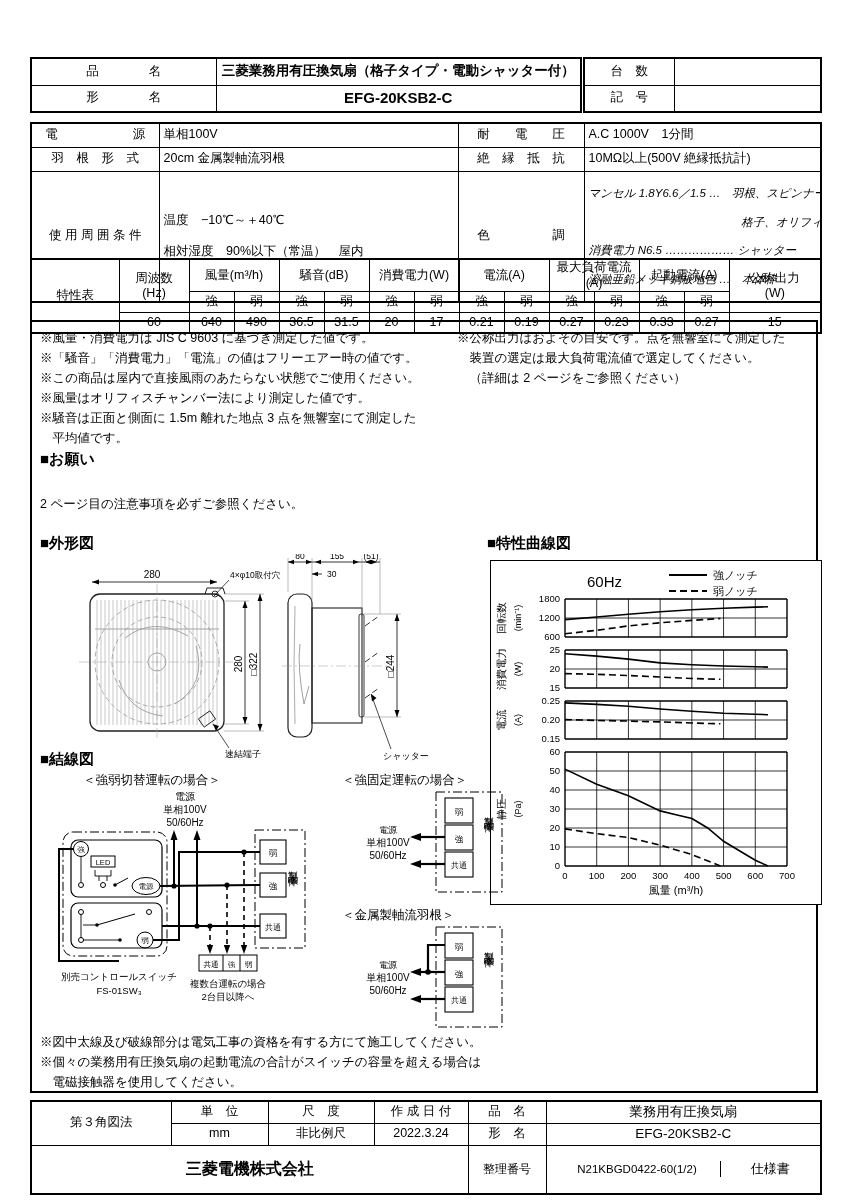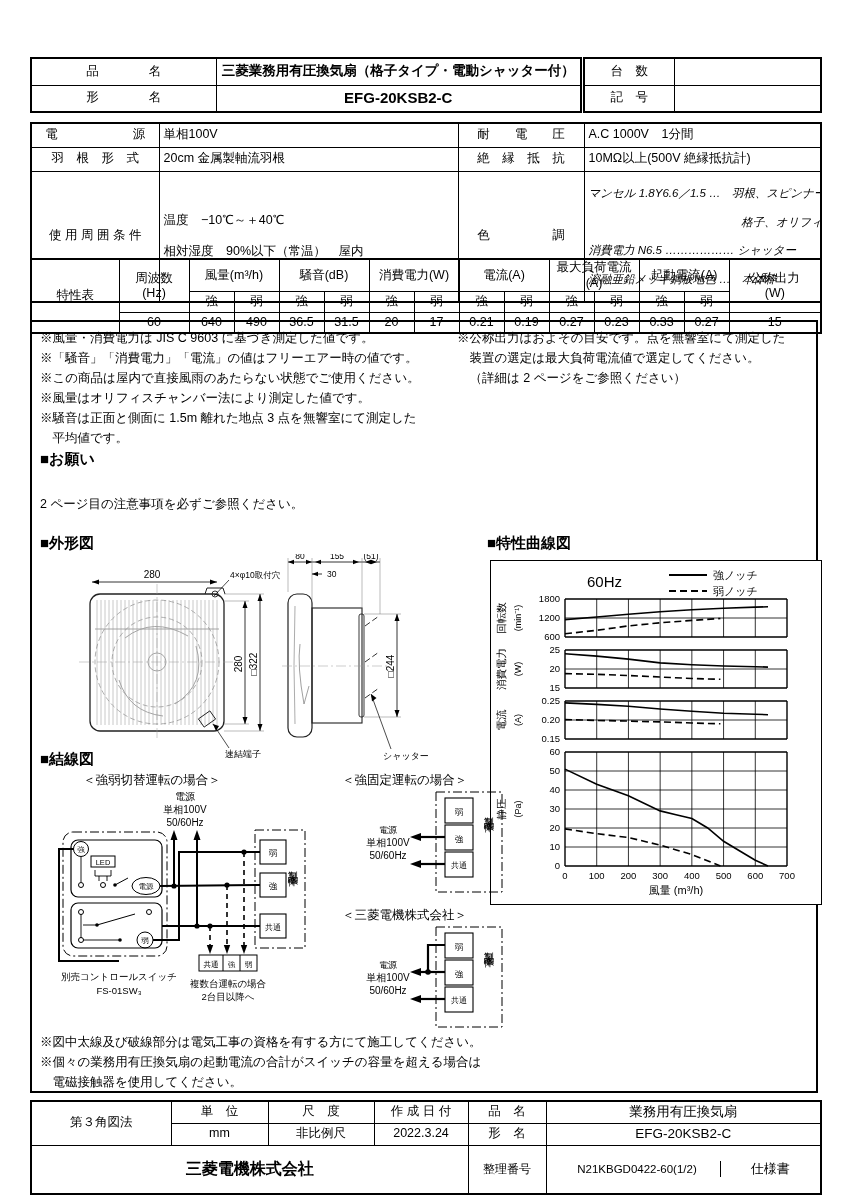--- a/index.html
+++ b/index.html
@@ -503,21 +503,21 @@
         <text x="109" y="51.5" font-size="8.5" text-anchor="middle">強</text>
         <text x="109" y="78" font-size="8" text-anchor="middle">共通</text>
         <line x1="95" y1="47" x2="66" y2="47" stroke="#000" stroke-width="2.2"></line>
         <polygon points="60,47 71,43 71,51" fill="#000"></polygon>
         <line x1="95" y1="74" x2="66" y2="74" stroke="#000" stroke-width="2.2"></line>
         <polygon points="60,74 71,70 71,78" fill="#000"></polygon>
       </svg>
       <div class="vtext" style="position:absolute;left:134px;top:18px;">製品本体</div>
     </div>
 
-    <div class="casehead" style="left:310px;top:585px;">＜三菱電機株式会社＞</div>
+    <div class="casehead" style="left:310px;top:585px;">＜金属製軸流羽根＞</div>
     <div style="left:318px;top:603px;width:175px;height:112px;">
       <svg width="175" height="112" viewBox="0 0 175 112">
         <text x="38" y="43" font-size="9" text-anchor="middle">電源</text>
         <text x="38" y="56" font-size="10" text-anchor="middle">単相100V</text>
         <text x="38" y="69" font-size="10" text-anchor="middle">50/60Hz</text>
         <rect x="86" y="2" width="66" height="100" fill="none" stroke="#000" stroke-width="1" stroke-dasharray="9 3 2 3"></rect>
         <rect x="95" y="8" width="28" height="25" fill="none" stroke="#000" stroke-width="1.1"></rect>
         <rect x="95" y="35" width="28" height="25" fill="none" stroke="#000" stroke-width="1.1"></rect>
         <rect x="95" y="62" width="28" height="25" fill="none" stroke="#000" stroke-width="1.1"></rect>
         <text x="109" y="24.5" font-size="8.5" text-anchor="middle">弱</text>

